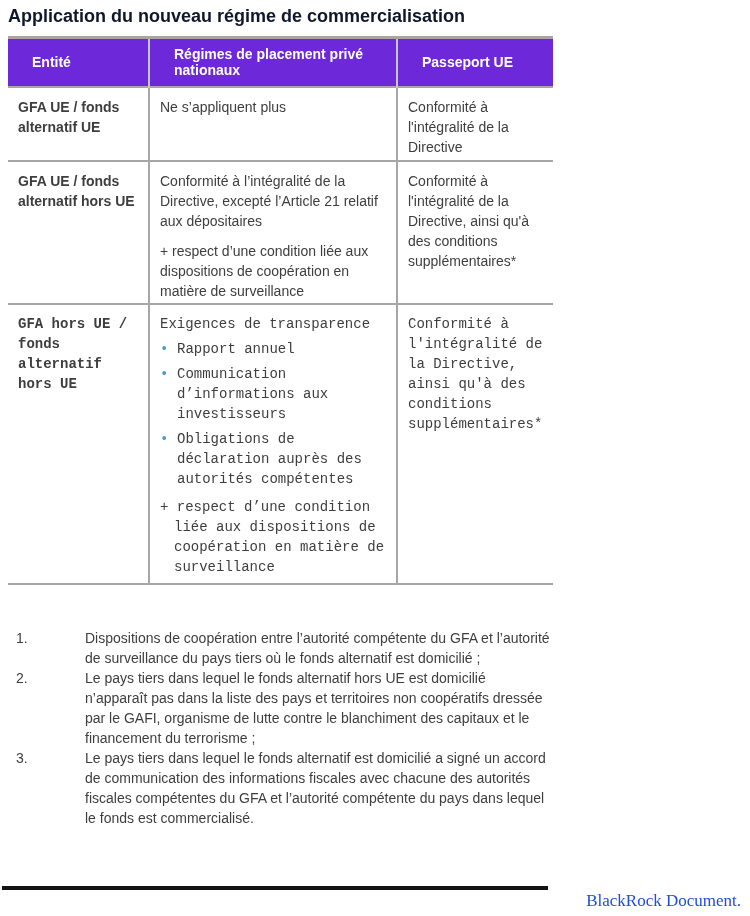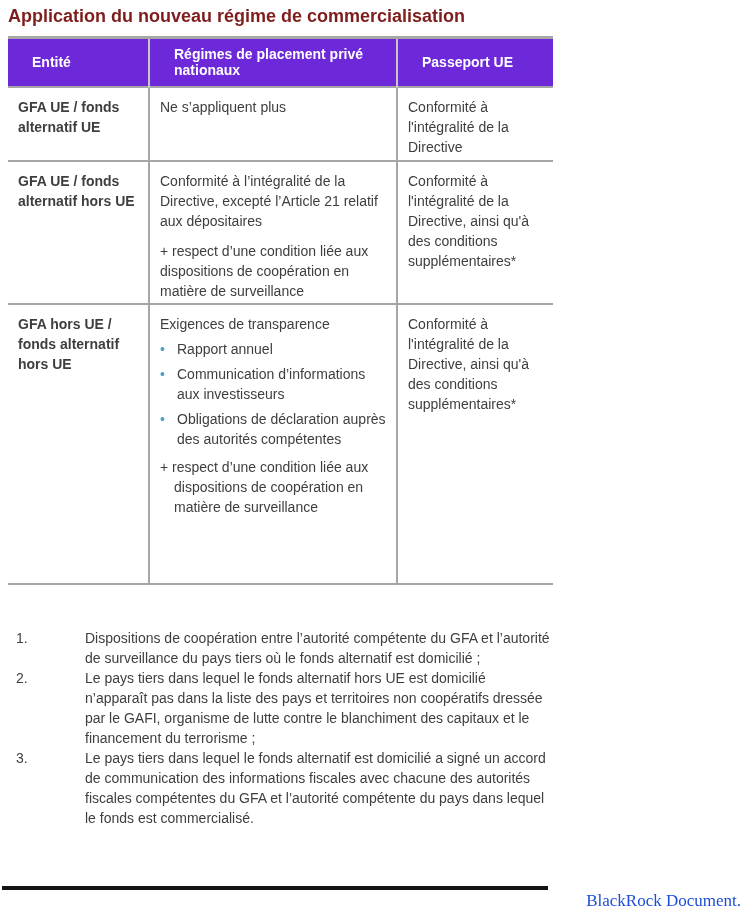--- a/index.html
+++ b/index.html
@@ -4,21 +4,21 @@
 <style>
   * { box-sizing: border-box; }
   html, body { margin: 0; padding: 0; background: #ffffff; }
   body {
     width: 750px; height: 916px; position: relative; overflow: hidden;
     font-family: "Liberation Sans", "DejaVu Sans", sans-serif;
     color: #3e3e3e;
   }
   .page-title {
     margin: 6px 0 9px 8px;
-    font-size: 18px; font-weight: bold; color: #7f1d1d;
+    font-size: 18px; font-weight: bold; color: #0f172a;
   }
   table.regime-table {
     border-collapse: collapse;
     margin-left: 8px;
     width: 545px;
     border-top: 3px solid #a6a6a6;
     border-bottom: 2px solid #a6a6a6;
   }
   .regime-table th {
     background: #6d28d9; color: #ffffff;
@@ -30,21 +30,21 @@
     border-top: 2px solid #a6a6a6;
     vertical-align: top;
     font-size: 14px; line-height: 20px;
     padding: 9px 8px 2px 10px;
     color: #3e3e3e;
   }
   .regime-table td + td { border-left: 2px solid #a6a6a6; }
   .regime-table tr.row-1 td { height: 74px; }
   .regime-table tr.row-2 td { height: 137px; }
   .regime-table tr.row-3 td { height: 73px; }
-  .regime-table tr.row-4 td { height: 280px; }
+  .regime-table tr.row-4 td { height: 280px; font-family: Liberation Mono, monospace; }
   td.entity-cell { font-weight: bold; }
   td p { margin: 0; }
   td p + p { margin-top: 10px; }
   ul.bullet-list { list-style: none; margin: 4px 0 0 0; padding: 0; }
   ul.bullet-list li {
     padding-left: 17px; text-indent: -17px; margin-top: 5px;
   }
   ul.bullet-list li .bullet-dot {
     color: #4aa0c8; display: inline-block; width: 17px; text-indent: 0;
   }

